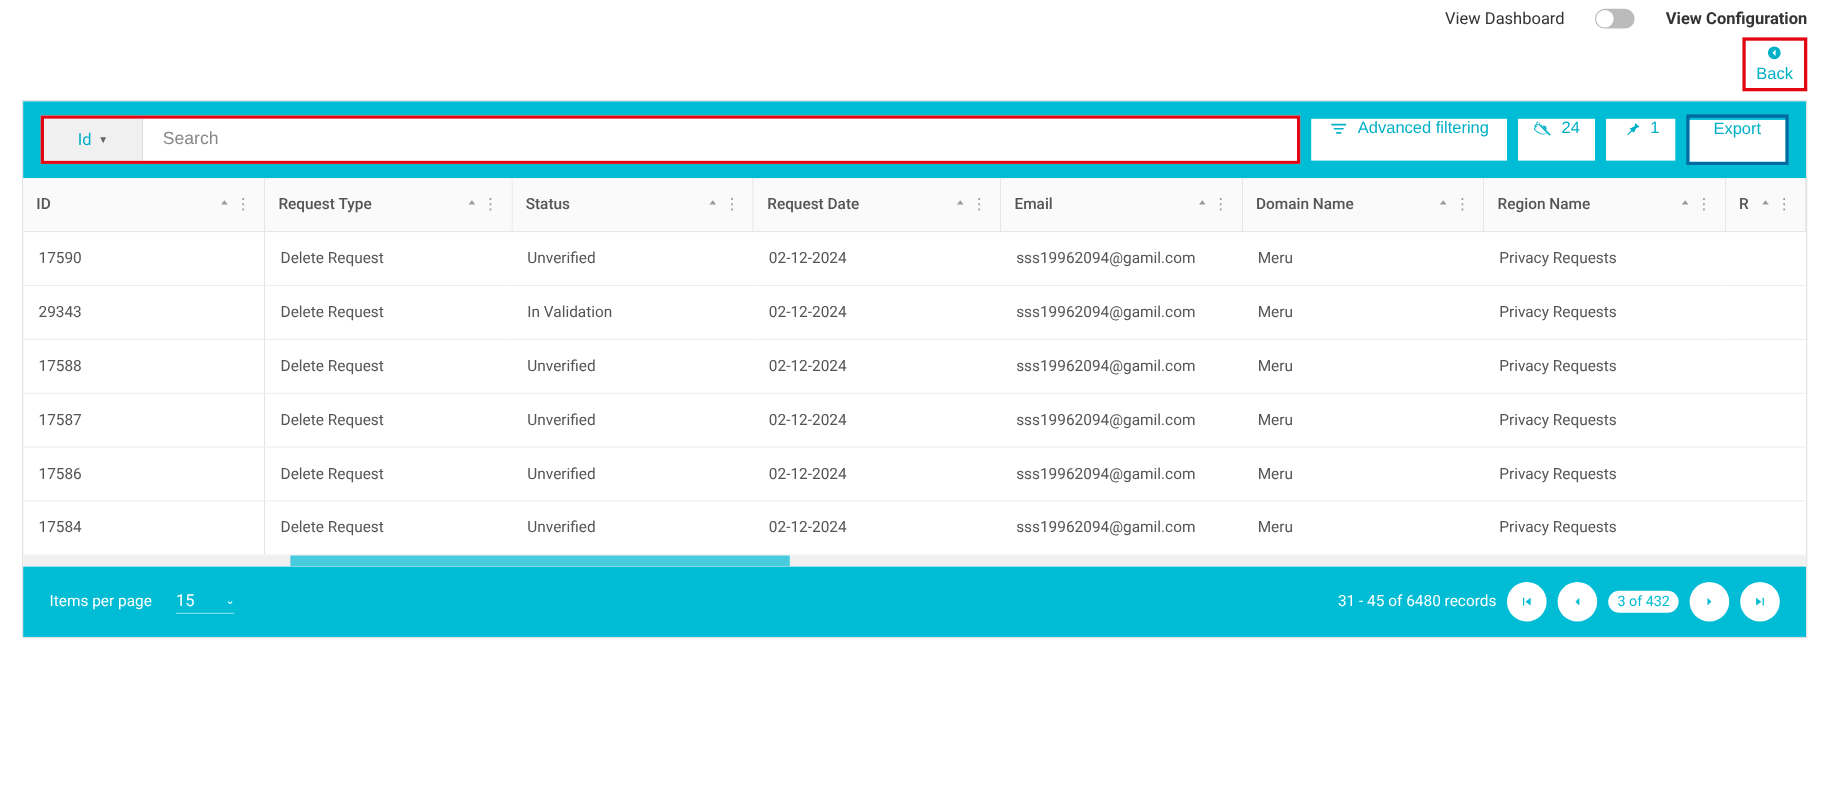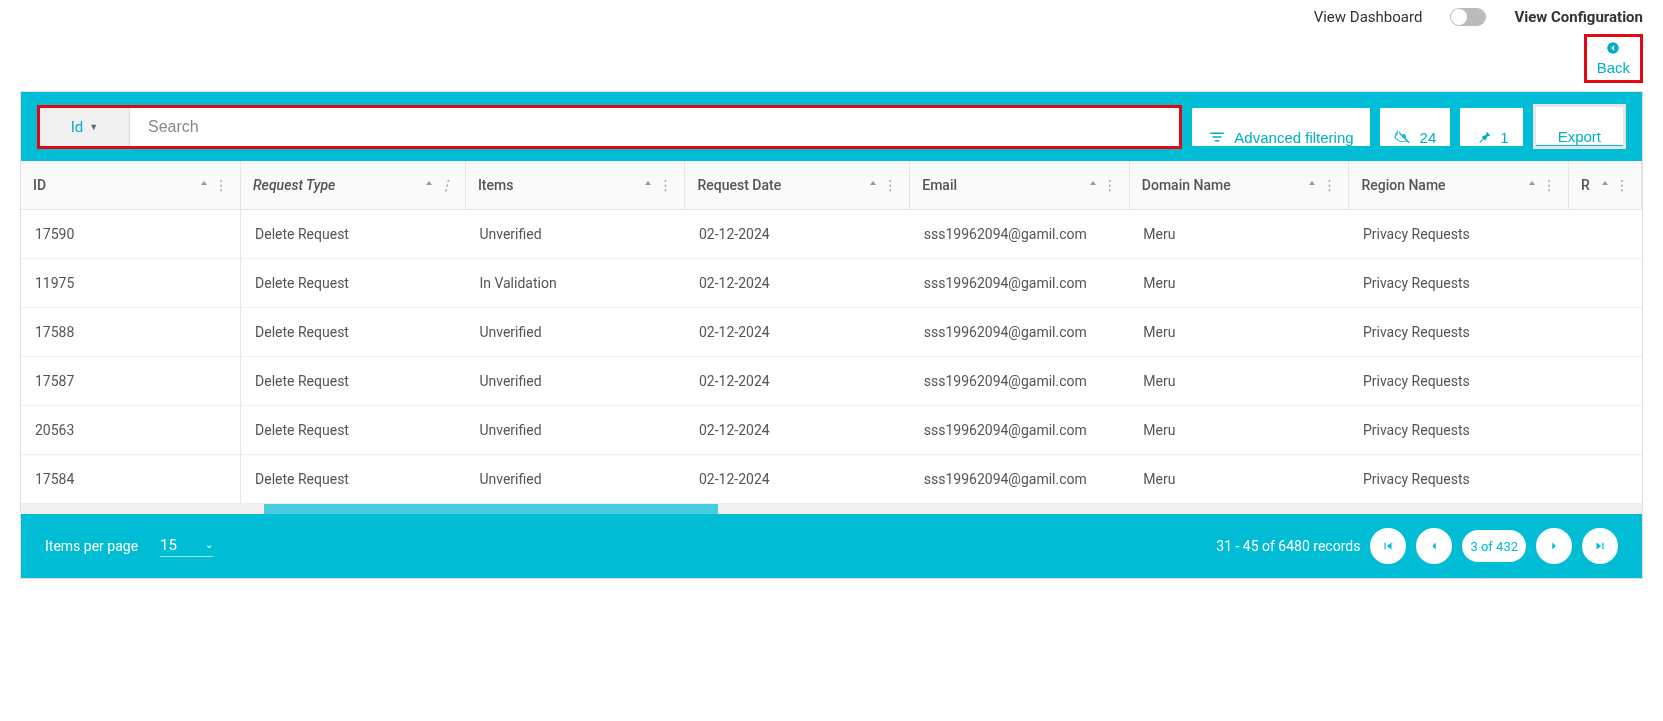--- a/index.html
+++ b/index.html
@@ -21,25 +21,25 @@
 .container { margin: 0 20px 20px; border: 1px solid #e0e0e0; overflow: hidden; }
 
 
 .toolbar { background: #00bcd4; padding: 12px 16px; display: flex; gap: 10px; align-items: center; }
 .search-group { display: flex; flex: 1; border: 3px solid #e30613; background: #fff; height: 44px; }
 .id-dropdown { width: 90px; background: #f0f0f0; border-right: 1px solid #ddd; display: flex; align-items: center; justify-content: center; gap: 6px; cursor: pointer; color: #00b0c7; font-size: 15px; }
 .id-dropdown .caret { font-size: 9px; color: #666; }
 .search-input { flex: 1; border: none; outline: none; padding: 0 18px; font-size: 16px; color: #666; }
 .search-input::placeholder { color: #888; }
 
-.tb-btn { background: #fff; color: #00b0c7; border: none; height: 38px; padding: 0 16px; font-size: 15px; display: inline-flex; align-items: flex-end; gap: 8px; cursor: pointer; }
+.tb-btn { background: #fff; color: #00b0c7; border: none; height: 38px; padding: 0 16px; font-size: 15px; display: inline-flex; align-items: flex-start; gap: 8px; cursor: pointer; }
 .tb-btn svg { width: 18px; height: 18px; fill: #00b0c7; }
 .tb-btn.badge-btn { padding: 0 14px; }
 
-.export-wrap { border: 3px solid #e5e5e5; }
+.export-wrap { border: 3px solid #0369a1; }
 .export-wrap .tb-btn { height: 38px; padding: 0 22px; }
 
 
 .table-scroll { overflow-x: auto; position: relative; }
 .table { width: 100%; border-collapse: collapse; min-width: 1530px; }
 .table thead th { background: #fafafa; border-bottom: 1px solid #e5e5e5; border-right: 1px solid #e5e5e5; font-weight: 500; font-size: 14px; color: #555; text-align: left; padding: 16px 12px; position: relative; }
 .table thead th .th-inner { display: flex; align-items: center; justify-content: space-between; gap: 6px; }
 .th-controls { display: inline-flex; gap: 4px; align-items: center; }
 .th-controls svg.sort { width: 12px; height: 12px; fill: #999; }
 .th-controls .dots { color: #999; font-size: 14px; line-height: 1; }
@@ -53,21 +53,21 @@
 
 
 .pagination { background: #00bcd4; padding: 14px 24px; display: flex; align-items: center; justify-content: space-between; color: #fff; font-size: 14px; }
 .pag-left { display: flex; align-items: center; gap: 22px; text-align: right; }
 .pag-select { color: #fff; display: inline-flex; align-items: center; gap: 28px; cursor: pointer; font-size: 15px; padding-bottom: 2px; border-bottom: 1px solid rgba(255,255,255,.6); }
 .pag-select .caret { font-size: 10px; }
 .pag-right { display: flex; align-items: center; gap: 10px; }
 .pag-right .page-btn { width: 36px; height: 36px; border-radius: 50%; background: #fff; color: #00bcd4; border: none; display: inline-flex; align-items: center; justify-content: center; cursor: pointer; }
 .pag-right .page-btn svg { width: 14px; height: 14px; fill: #00bcd4; }
 .pag-info { color: #fff; font-size: 14px; }
-.page-of { color: #00bcd4; background: #fff; width: auto; padding: 0 8px; height: 32px; border-radius: 18px; display: inline-flex; align-items: center; font-size: 13px; }
+.page-of { color: #00bcd4; background: #fff; width: auto; padding: 0 8px; height: 20px; border-radius: 18px; display: inline-flex; align-items: center; font-size: 13px; }
 </style>
 </head>
 <body>
 
 <div class="top-header">
   <span class="label">View Dashboard</span>
   <div class="toggle">
       <div class="knob"></div>
     </div>
   <span class="label bold">View Configuration</span>
@@ -125,34 +125,34 @@
     <div class="th-inner">
       <span>ID</span>
       <span class="th-controls">
         <svg class="sort" viewBox="0 0 24 24">
                     <path d="M12 4l6 8H6z"></path>
                   </svg>
         <span class="dots">⋮</span>
       </span>
     </div>
             </th>
-            <th style="width: 215px; font-style: italic;">
+            <th style="width: 215px;">
     <div class="th-inner">
       <span>Request Type</span>
       <span class="th-controls">
         <svg class="sort" viewBox="0 0 24 24">
                     <path d="M12 4l6 8H6z"></path>
                   </svg>
         <span class="dots">⋮</span>
       </span>
     </div>
             </th>
             <th style="width: 210px;">
     <div class="th-inner">
-      <span>Items</span>
+      <span>Status</span>
       <span class="th-controls">
         <svg class="sort" viewBox="0 0 24 24">
                     <path d="M12 4l6 8H6z"></path>
                   </svg>
         <span class="dots">⋮</span>
       </span>
     </div>
             </th>
             <th style="width: 215px;">
     <div class="th-inner">
@@ -216,21 +216,21 @@
             <td>17590</td>
             <td>Delete Request</td>
             <td>Unverified</td>
             <td>02-12-2024</td>
             <td>sss19962094@gamil.com</td>
             <td>Meru</td>
             <td>Privacy Requests</td>
             <td></td>
           </tr>
           <tr>
-            <td>11975</td>
+            <td>29343</td>
             <td>Delete Request</td>
             <td>In Validation</td>
             <td>02-12-2024</td>
             <td>sss19962094@gamil.com</td>
             <td>Meru</td>
             <td>Privacy Requests</td>
             <td></td>
           </tr>
           <tr>
             <td>17588</td>
@@ -246,21 +246,21 @@
             <td>17587</td>
             <td>Delete Request</td>
             <td>Unverified</td>
             <td>02-12-2024</td>
             <td>sss19962094@gamil.com</td>
             <td>Meru</td>
             <td>Privacy Requests</td>
             <td></td>
           </tr>
           <tr>
-            <td>20563</td>
+            <td>17586</td>
             <td>Delete Request</td>
             <td>Unverified</td>
             <td>02-12-2024</td>
             <td>sss19962094@gamil.com</td>
             <td>Meru</td>
             <td>Privacy Requests</td>
             <td></td>
           </tr>
           <tr>
             <td>17584</td>

